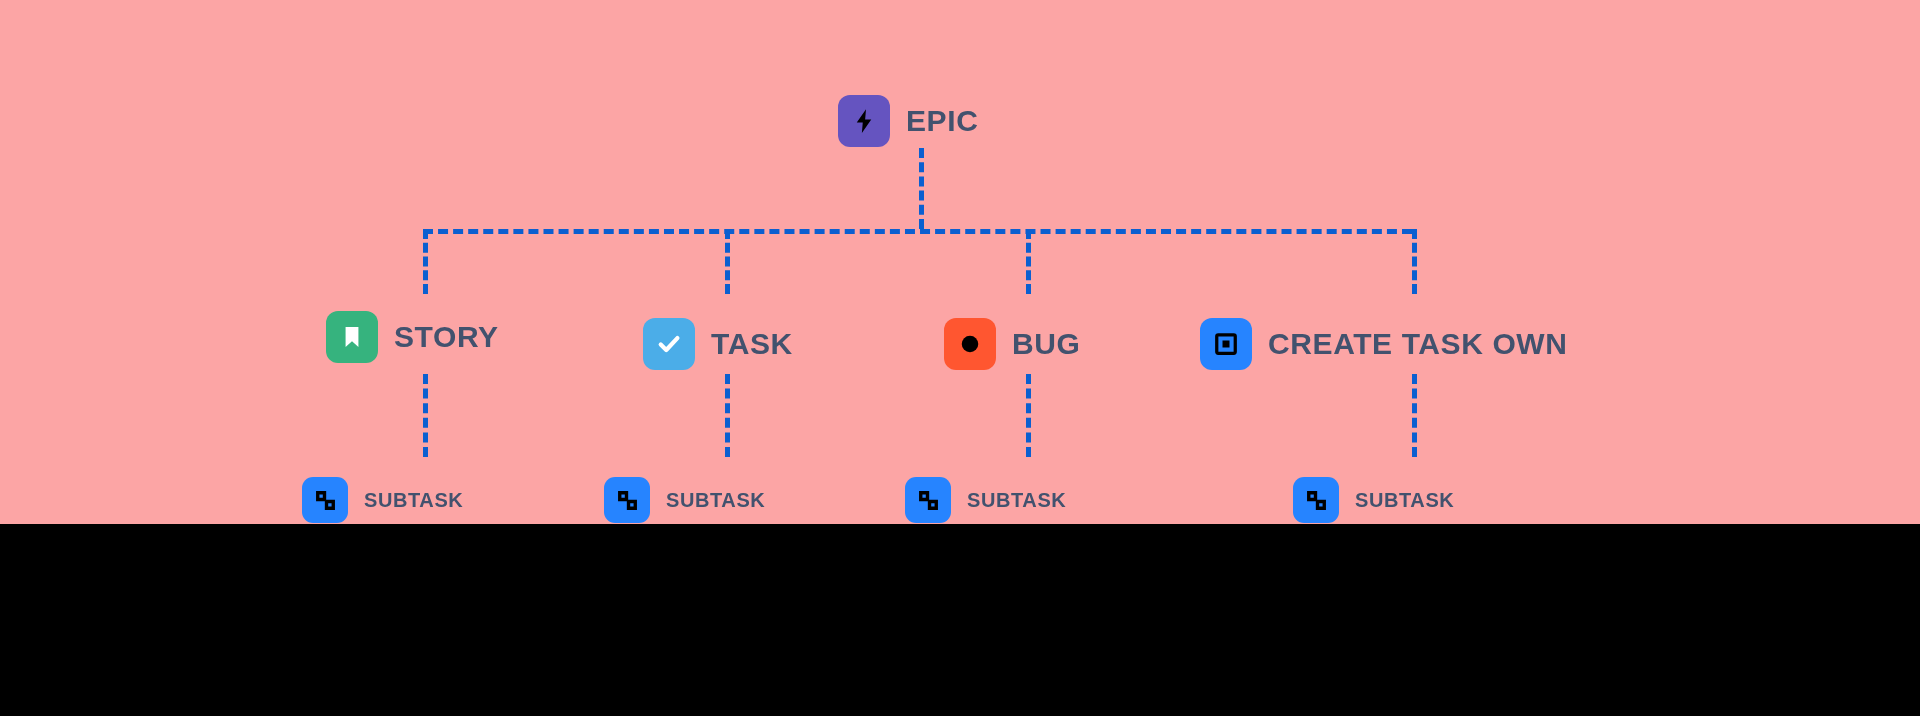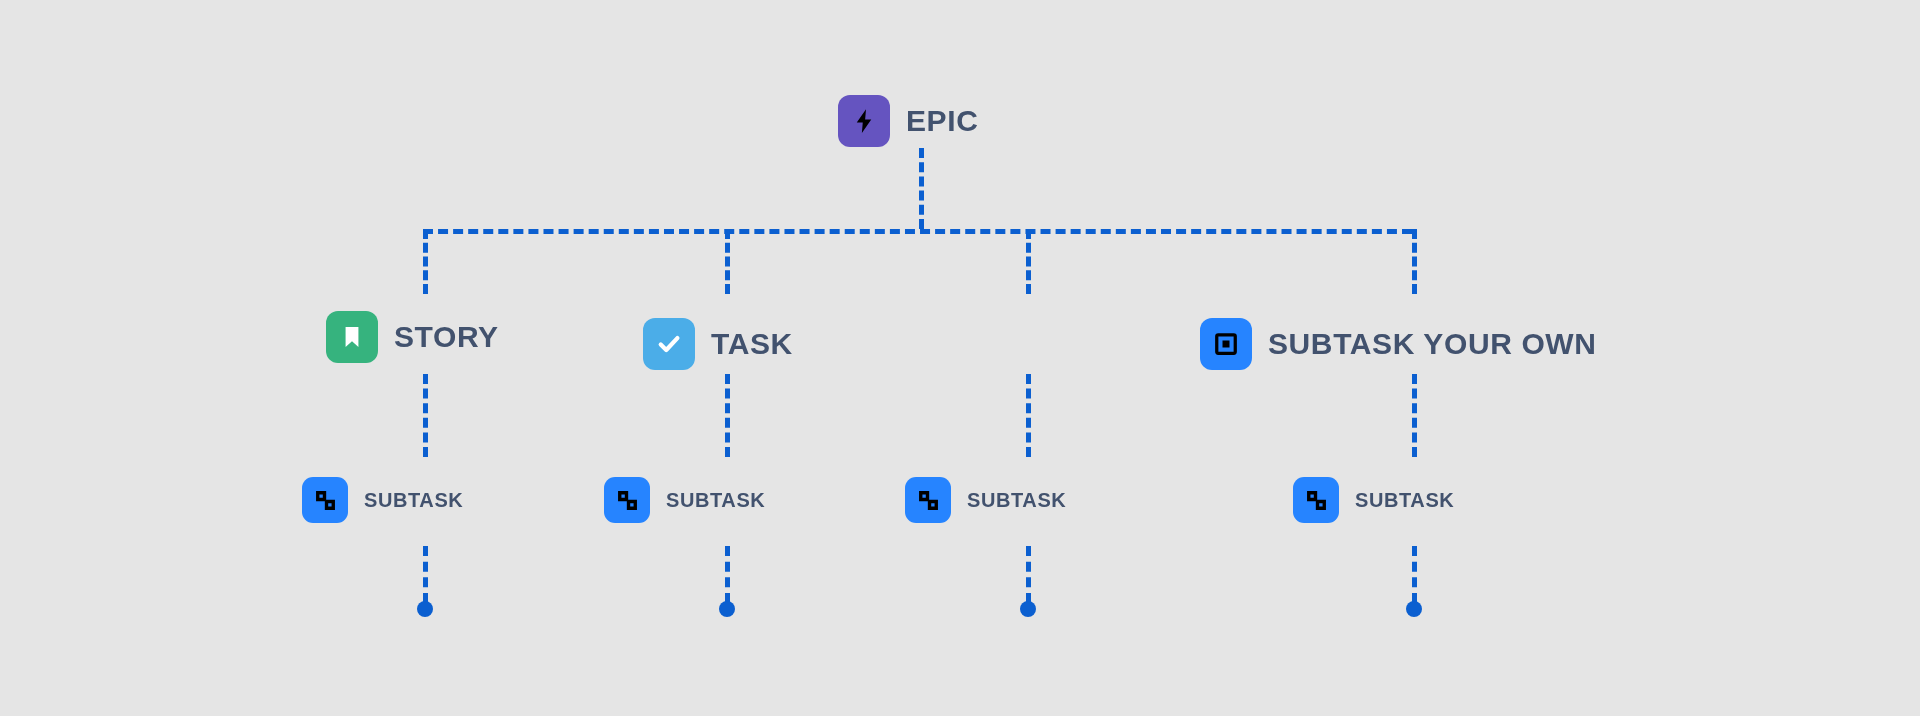--- a/index.html
+++ b/index.html
@@ -7,22 +7,22 @@
     margin: 0;
     padding: 0;
     background: #000000;
   }
   body {
     font-family: "Liberation Sans", sans-serif;
   }
   #stage {
     position: relative;
     width: 1920px;
-    height: 716px;
-    background: #e5e5e5;
+    height: 524px;
+    background: #fca5a5;
     overflow: hidden;
   }
 
   
   .node {
     position: absolute;
     display: flex;
     align-items: center;
     gap: 16px;
     white-space: nowrap;
@@ -120,29 +120,37 @@
 
   <div class="node" style="left:643px; top:318px;justify-content:space-between;">
     <div class="icon" style="background:#4BADE8;">
       <svg width="30" height="30" viewBox="0 0 24 24" aria-hidden="true">
         <path d="M5.4 12.4 L9.8 16.8 L18.7 7.3" fill="none" stroke="#FFFFFF" stroke-width="3.4" stroke-linecap="round" stroke-linejoin="round"></path>
       </svg>
     </div>
     <div class="label">TASK</div>
   </div>
 
+  <div class="node" style="left:944px; top:318px;">
+    <div class="icon" style="background:#FF5630;">
+      <svg width="30" height="30" viewBox="0 0 24 24" aria-hidden="true">
+        <circle cx="12" cy="12" r="6.6" fill="#000000"></circle>
+      </svg>
+    </div>
+    <div class="label">BUG</div>
+  </div>
 
   <div class="node" style="left:1200px; top:318px;">
     <div class="icon" style="background:#2684FF;">
       <svg width="30" height="30" viewBox="0 0 24 24" aria-hidden="true">
         <rect x="4.6" y="4.6" width="14.8" height="14.8" rx="1.2" fill="none" stroke="#000000" stroke-width="2.6"></rect>
         <rect x="9.2" y="9.2" width="5.6" height="5.6" fill="#000000"></rect>
       </svg>
     </div>
-    <div class="label">SUBTASK YOUR OWN</div>
+    <div class="label">CREATE TASK OWN</div>
   </div>
 
   <div class="node" style="left:302px; top:477px;">
     <div class="icon sm" style="background:#2684FF;">
       <svg width="27" height="27" viewBox="0 0 24 24" aria-hidden="true">
         <path d="M3.6 3.6 H12.6 V12.6 H3.6 Z M6.6 6.6 H9.6 V9.6 H6.6 Z" fill="#000000" fill-rule="evenodd"></path>
         <path d="M11.4 11.4 H20.4 V20.4 H11.4 Z M14.4 14.4 H17.4 V17.4 H14.4 Z" fill="#000000" fill-rule="evenodd"></path>
       </svg>
     </div>
     <div class="label sm">SUBTASK</div>

